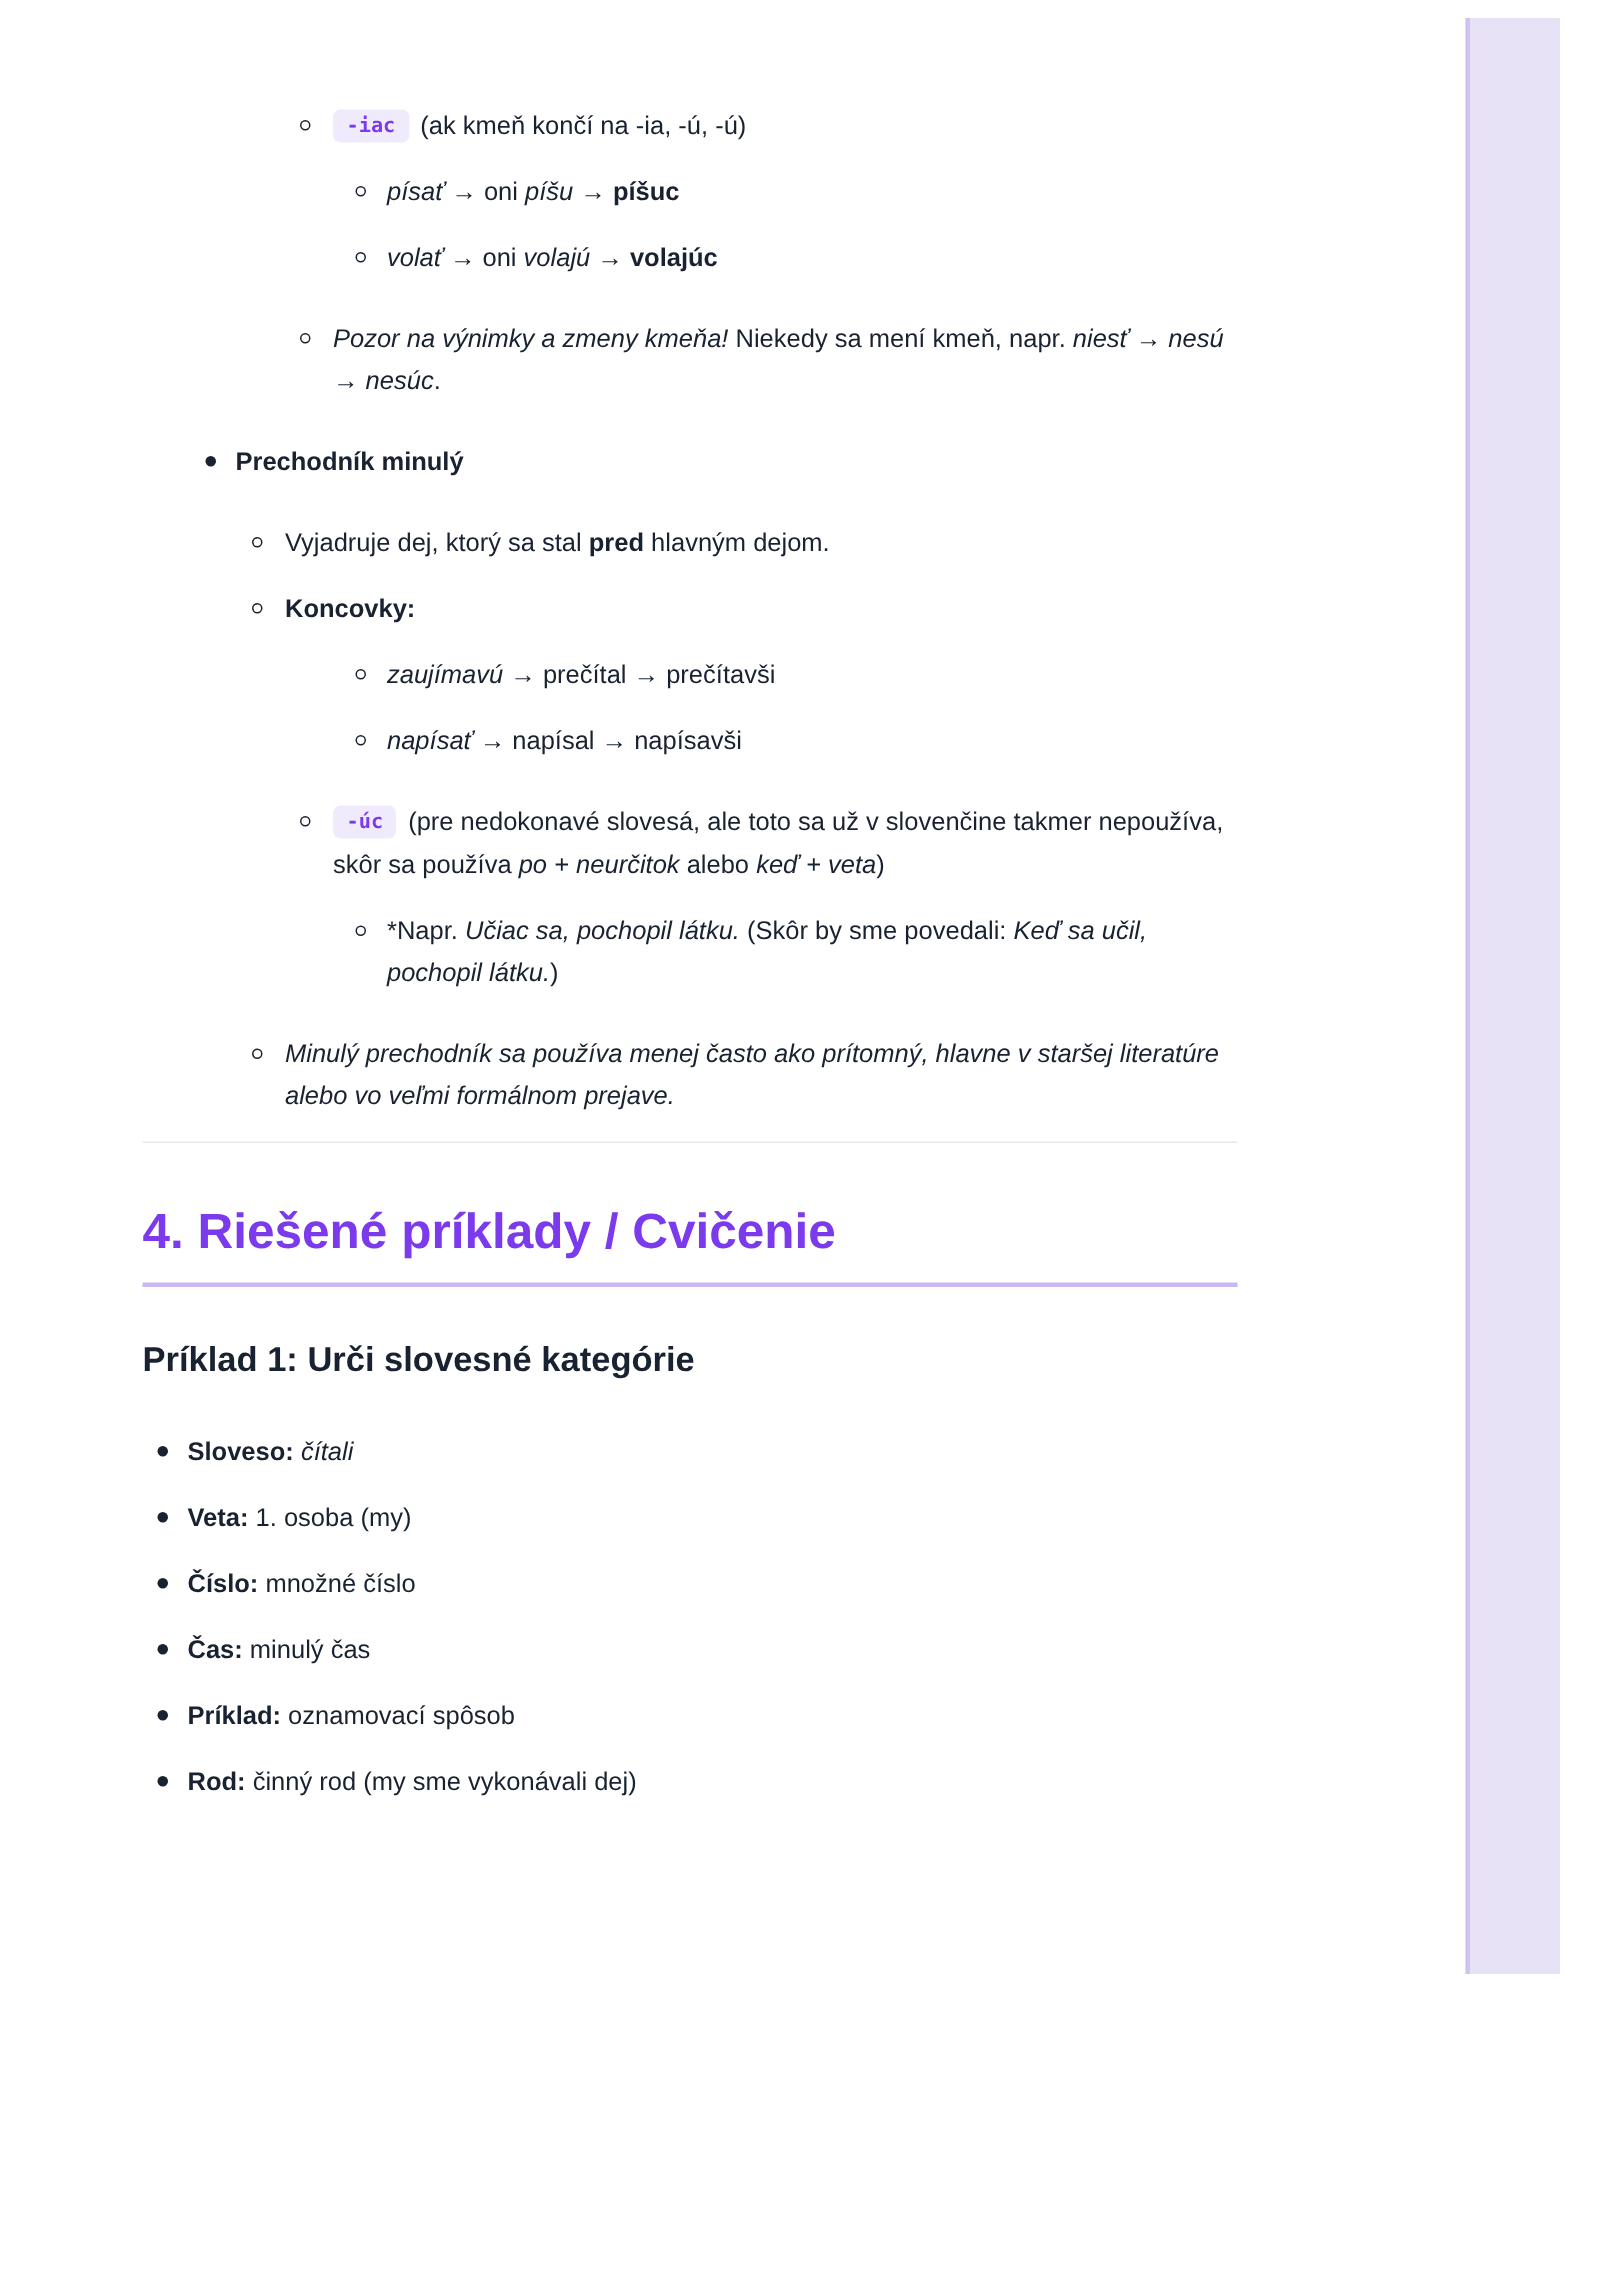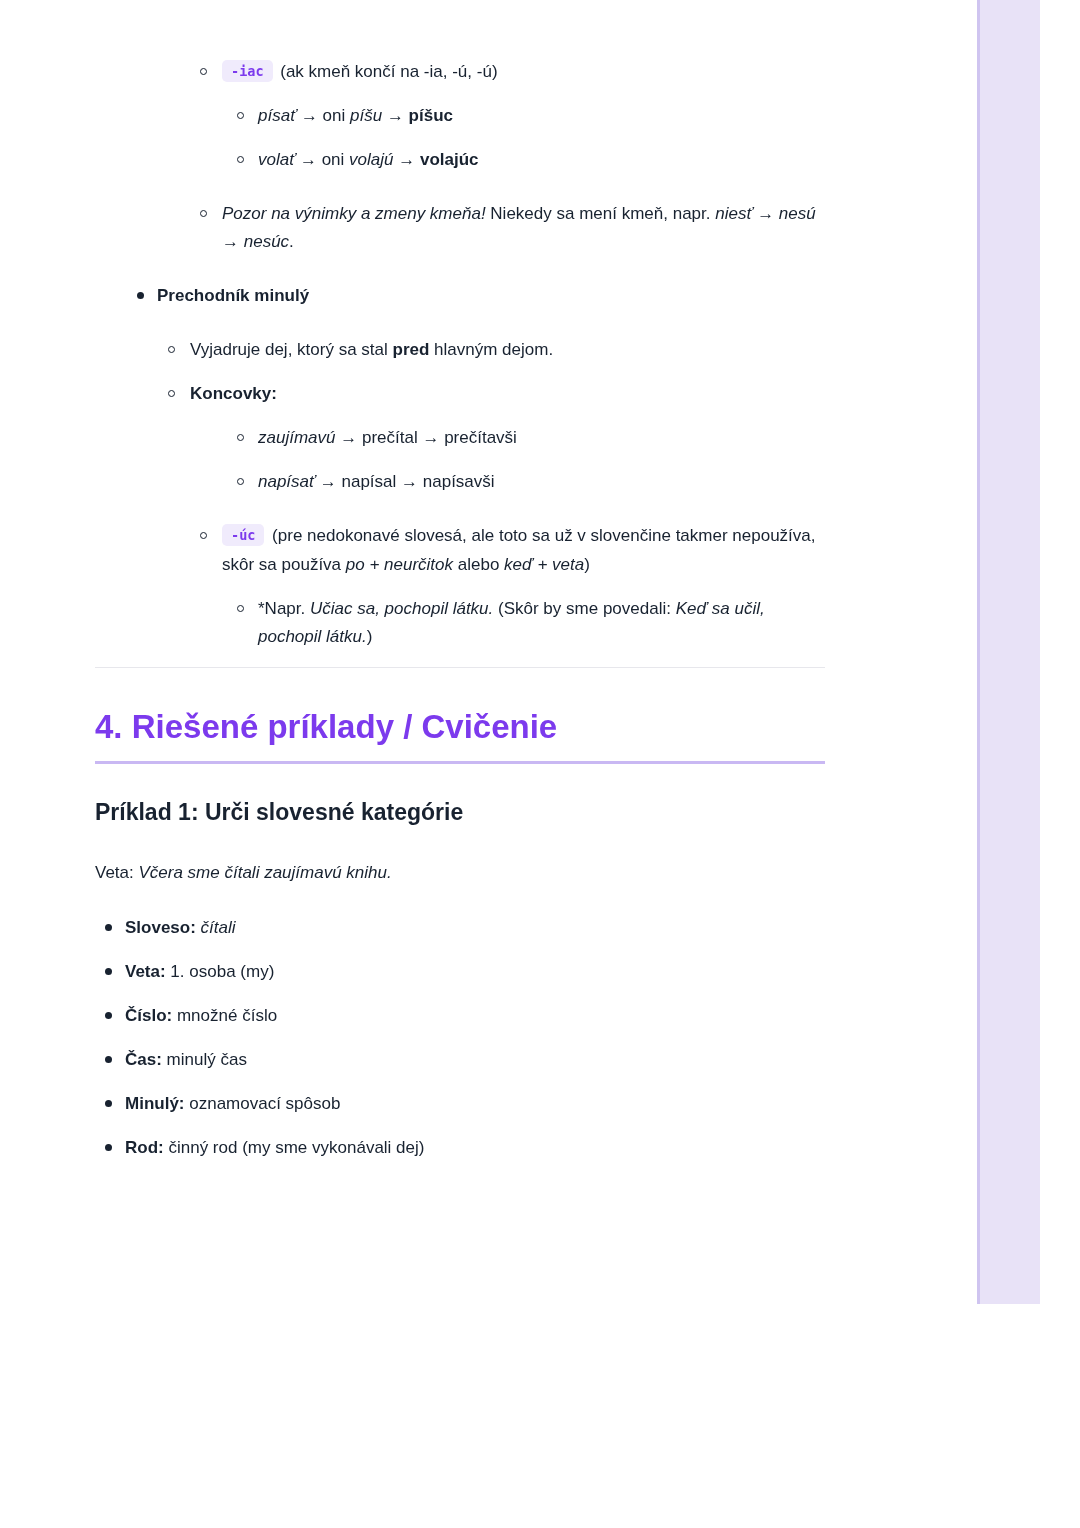--- a/index.html
+++ b/index.html
@@ -8,21 +8,21 @@
     --code_text:#7c3aed;
     --code_bg:#f0ebfc;
     --text:#182230;
     --muted:#9ba1ab;
     --divider:#e7e7ec;
     --side_rail:#e8e2f7;
     --side_rail_edge:#cfc4f0;
   }
   html,body{margin:0;padding:0;background:#ffffff;}
   body{font-family:"Liberation Sans","DejaVu Sans",sans-serif;color:var(--text);}
-  .page{position:relative;width:1080px;height:1304px;margin:0 auto;background:#ffffff;overflow:hidden;}
+  .page{position:relative;width:1080px;height:1304px;margin:12px auto;background:#ffffff;overflow:hidden;}
   .side-strip{position:absolute;top:0;left:977px;width:63px;height:1502px;background:var(--side_rail);border-left:3px solid var(--side_rail_edge);box-sizing:border-box;}
   .content{position:absolute;top:58px;left:95px;width:730px;font-size:17px;line-height:1.65;}
   .li{position:relative;margin:0 0 16px 0;}
   .li.sp{margin-top:26px;}
   .marker{position:absolute;top:10px;width:7px;height:7px;border-radius:50%;display:inline-block;}
   .marker.disc{background:var(--text);}
   .marker.circle{width:5px;height:5px;border:1.5px solid var(--text);background:transparent;}
   .L0{padding-left:30px;} .L0 > .marker{left:10px;}
   .L1{padding-left:62px;} .L1 > .marker{left:42px;}
   .L2{padding-left:95px;} .L2 > .marker{left:73px;}
@@ -59,25 +59,25 @@
       <div class="li L4"><span class="marker circle"></span><span class="i">písať</span><span class=""> → oni </span><span class="i">píšu</span><span class=""> → </span><span class="b ">píšuc</span></div>
       <div class="li L4"><span class="marker circle"></span><span class="i">volať</span><span class=""> → oni </span><span class="i">volajú</span><span class=""> → </span><span class="b ">volajúc</span></div>
       <div class="li L3 sp"><span class="marker circle"></span><span class="i">Pozor na výnimky a zmeny kmeňa!</span><span class=""> Niekedy sa mení kmeň, napr. </span><span class="i">niesť → nesú → nesúc</span><span class="">.</span></div>
       <div class="li L1 sp"><span class="marker disc"></span><span class="b ">Prechodník minulý</span></div>
       <div class="li L2 sp"><span class="marker circle"></span><span class="">Vyjadruje dej, ktorý sa stal </span><span class="b ">pred</span><span class=""> hlavným dejom.</span></div>
       <div class="li L2"><span class="marker circle"></span><span class="b ">Koncovky:</span></div>
       <div class="li L4"><span class="marker circle"></span><span class="i">zaujímavú</span><span class=""> → prečítal → prečítavši</span></div>
       <div class="li L4"><span class="marker circle"></span><span class="i">napísať</span><span class=""> → napísal → napísavši</span></div>
       <div class="li L3 sp"><span class="marker circle"></span><span class="code">-úc</span><span class=""> (pre nedokonavé slovesá, ale toto sa už v slovenčine takmer nepoužíva, skôr sa používa </span><span class="i">po + neurčitok</span><span class=""> alebo </span><span class="i">keď + veta</span><span class="">)</span></div>
       <div class="li L4"><span class="marker circle"></span><span class="">*Napr. </span><span class="i">Učiac sa, pochopil látku.</span><span class=""> (Skôr by sme povedali: </span><span class="i">Keď sa učil, pochopil látku.</span><span class="">)</span></div>
+      <div class="li L2 sp"><span class="marker circle"></span><span class="i">Minulý prechodník sa používa menej často ako prítomný, hlavne v staršej literatúre alebo vo veľmi formálnom prejave.</span></div>
       <div class="divider"></div>
       <h2 class="heading">4. Riešené príklady / Cvičenie</h2>
       <h3 class="subheading">Príklad 1: Urči slovesné kategórie</h3>
-      <p class="para"><span class="">Veta: </span><span class="i">Včera sme čítali zaujímavú knihu.</span></p>
       <div class="li L0"><span class="marker disc"></span><span class="b ">Sloveso:</span><span class=""> </span><span class="i">čítali</span></div>
       <div class="li L0"><span class="marker disc"></span><span class="b ">Veta:</span><span class=""> 1. osoba (my)</span></div>
       <div class="li L0"><span class="marker disc"></span><span class="b ">Číslo:</span><span class=""> množné číslo</span></div>
       <div class="li L0"><span class="marker disc"></span><span class="b ">Čas:</span><span class=""> minulý čas</span></div>
-      <div class="li L0"><span class="marker disc"></span><span class="b ">Minulý:</span><span class=""> oznamovací spôsob</span></div>
+      <div class="li L0"><span class="marker disc"></span><span class="b ">Príklad:</span><span class=""> oznamovací spôsob</span></div>
       <div class="li L0"><span class="marker disc"></span><span class="b ">Rod:</span><span class=""> činný rod (my sme vykonávali dej)</span></div>
     </main>
   <div class="footer">(c) Knowunity 2025</div>
 </div>
 
 </body></html>

